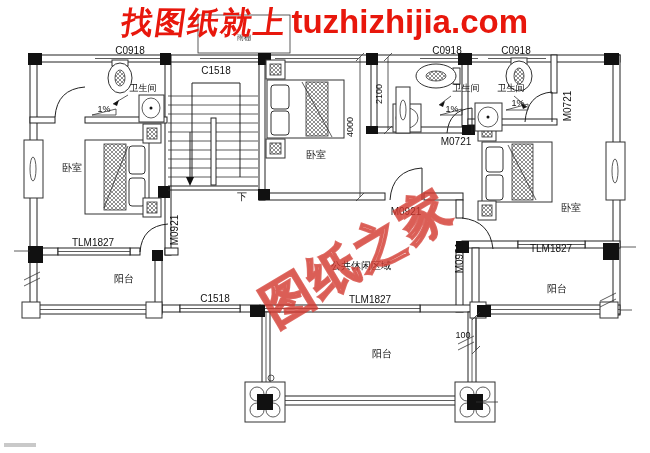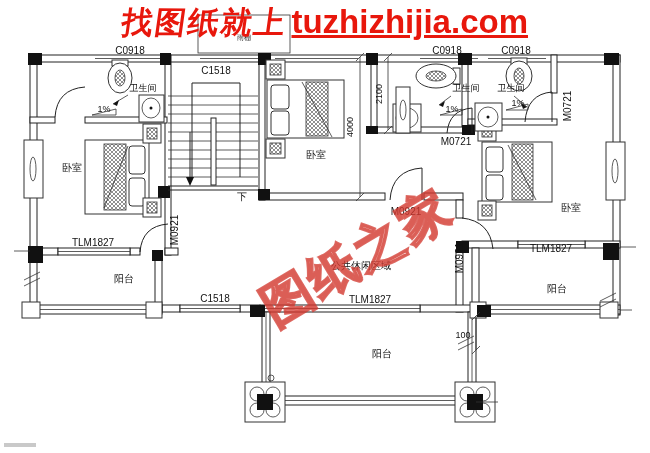--- a/index.html
+++ b/index.html
@@ -10,21 +10,21 @@
   .blk{fill:#111;stroke:none;}
   .ln{fill:none;stroke:#222;stroke-width:1;}
   .thin{fill:none;stroke:#333;stroke-width:0.8;}
   .furn{fill:#ffffff;stroke:#333;stroke-width:1;}
   .hatch{fill:url(#xh);stroke:#333;stroke-width:0.8;}
   text{fill:#111;font-family:"Liberation Sans",sans-serif;}
   .t10{font-size:10px;} .t9{font-size:9px;} .t7{font-size:7px;fill:#333;}
   #wm{position:absolute;top:2px;left:50%;transform:translateX(-50%);white-space:nowrap;
       font-weight:bold;color:#e8170c;z-index:5;}
   #wm .cn{display:inline-block;font-size:31px;transform:skewX(-8deg);letter-spacing:2px;}
-  #wm .site{font-size:33px;letter-spacing:0px;text-decoration:underline;}
+  #wm .site{font-size:33px;letter-spacing:0px;}
   #stamp{position:absolute;left:237px;top:224px;width:240px;text-align:center;
          transform:rotate(-31deg);font-size:50px;font-weight:bold;letter-spacing:3px;
          color:rgba(216,72,60,0.25);-webkit-text-stroke:2px rgba(210,55,45,0.75);
          z-index:4;white-space:nowrap;}
   #scalebar{position:absolute;left:4px;top:443px;width:32px;height:4px;background:#c9c9c9;z-index:2;}
 </style>
 </head>
 <body>
 
 <div id="screen">

